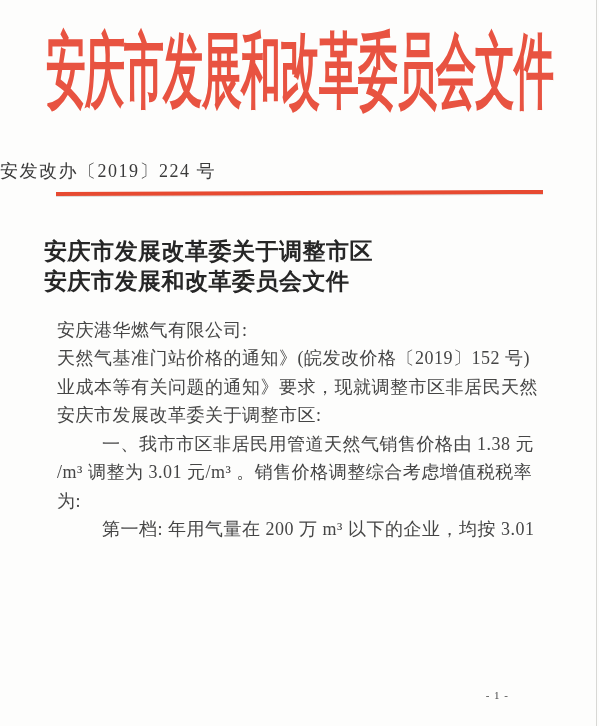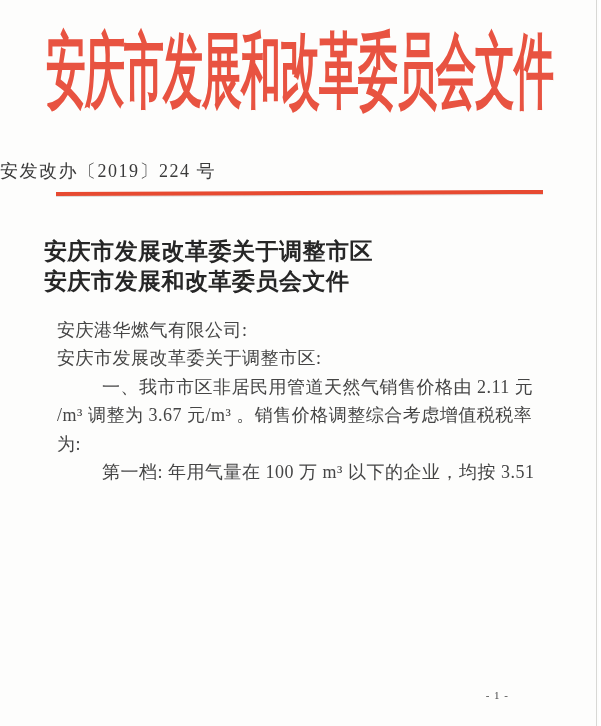--- a/index.html
+++ b/index.html
@@ -94,22 +94,24 @@
 
   <div class="red-line"></div>
 
   <div class="notice-title">
     <div>安庆市发展改革委关于调整市区</div>
     <div>安庆市发展和改革委员会文件</div>
   </div>
 
   <div class="document-body">
       <div class="body-line">安庆港华燃气有限公司:</div>
+      <div class="body-line">天然气基准门站价格的通知》(皖发改价格〔2019〕152 号)</div>
+      <div class="body-line">业成本等有关问题的通知》要求，现就调整市区非居民天然</div>
       <div class="body-line">安庆市发展改革委关于调整市区:</div>
-      <div class="body-line indent">一、我市市区非居民用管道天然气销售价格由 2.11 元</div>
-      <div class="body-line">/m³ 调整为 3.67 元/m³ 。销售价格调整综合考虑增值税税率</div>
+      <div class="body-line indent">一、我市市区非居民用管道天然气销售价格由 1.38 元</div>
+      <div class="body-line">/m³ 调整为 3.01 元/m³ 。销售价格调整综合考虑增值税税率</div>
       <div class="body-line">为:</div>
-      <div class="body-line indent">第一档: 年用气量在 100 万 m³ 以下的企业，均按 3.51</div>
+      <div class="body-line indent">第一档: 年用气量在 200 万 m³ 以下的企业，均按 3.01</div>
     </div>
 
   <div class="page-number">- 1 -</div>
 
 </div>
 
 </body></html>

